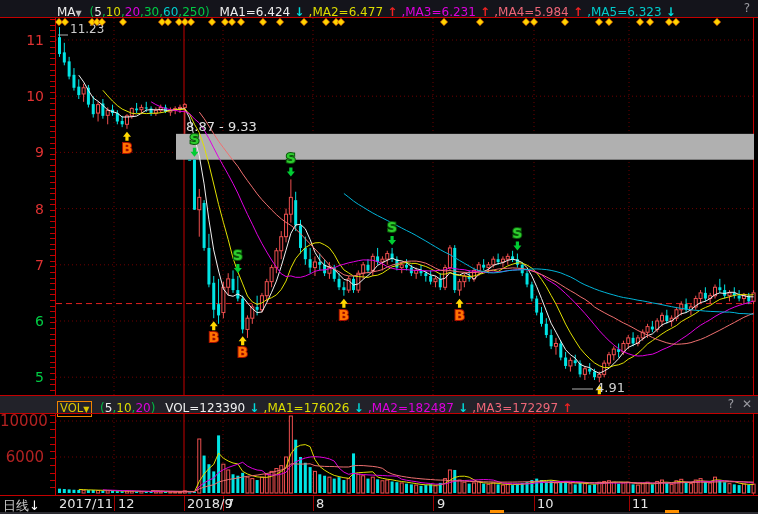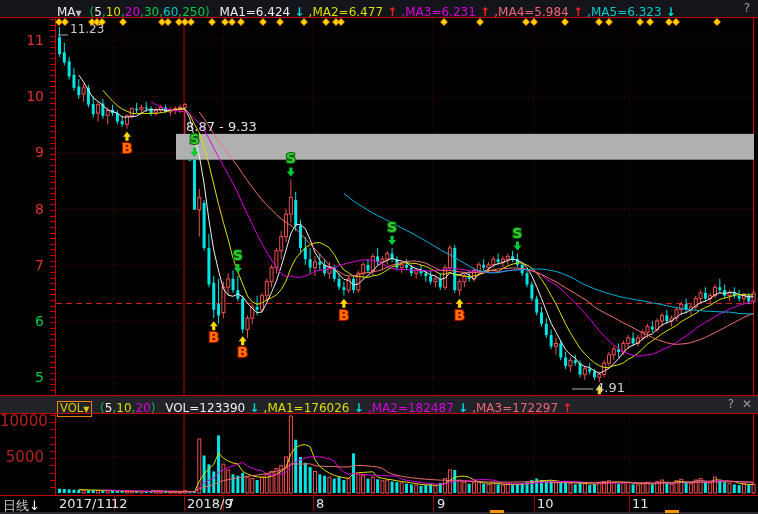--- a/index.html
+++ b/index.html
@@ -453,21 +453,21 @@
       <span id="vol-values" style="margin-left:6px;"><span style="color: rgb(238, 238, 238);">VOL=123390</span><span style="color: rgb(0, 221, 221); font-weight: bold;"> ↓ </span><span style="color: rgb(221, 221, 0);">,MA1=176026</span><span style="color: rgb(0, 221, 221); font-weight: bold;"> ↓ </span><span style="color: rgb(221, 0, 221);">,MA2=182487</span><span style="color: rgb(0, 221, 221); font-weight: bold;"> ↓ </span><span style="color: rgb(238, 102, 119);">,MA3=172297</span><span style="color: rgb(238, 34, 34); font-weight: bold;"> ↑ </span></span>
     </div>
     <span class="help" style="right:24px;">?</span>
     <span class="help" style="right:6px;font-weight:bold;">✕</span>
   </div>
   <div class="hline" style="top:413px;"></div>
 
   <div>
     <div id="vol-labels">
         <div class="vlabel" style="left: 0px; top: 415px;">10000</div>
-        <div class="vlabel" style="left: 0px; top: 451px;">5000</div>
+        <div class="vlabel" style="left: 0px; top: 451px;">6000</div>
       </div>
     <div class="vticks" style="left:50px;top:415px;width:5px;height:79px;"></div>
     <div class="x100" style="top:497px;margin-top:20px;" id="x100box">x100</div>
   </div>
   <svg id="vol-plot" style="left:56px;top:414px;" width="698" height="80" viewBox="0 0 698 80">
       <g>
         <line x1="0" y1="7" x2="698" y2="7" stroke="#6e0000" stroke-dasharray="1 3"></line>
         <line x1="0" y1="43" x2="698" y2="43" stroke="#6e0000" stroke-dasharray="1 3"></line>
         <line x1="58" y1="0" x2="58" y2="80" stroke="#6e0000" stroke-dasharray="1 3"></line>
         <line x1="128" y1="0" x2="128" y2="80" stroke="#c40000" stroke-dasharray="none"></line>
@@ -636,21 +636,21 @@
     </div>
     <div id="x-labels">
         <div class="xsep" style="left: 114px;"></div>
         <div class="xsep" style="left: 184px;"></div>
         <div class="xsep" style="left: 223px;"></div>
         <div class="xsep" style="left: 313px;"></div>
         <div class="xsep" style="left: 433px;"></div>
         <div class="xsep" style="left: 534px;"></div>
         <div class="xsep" style="left: 629px;"></div>
         <div class="xlabel" style="left: 59px;">2017/11</div>
-        <div class="xlabel" style="left: 111px;">12</div>
+        <div class="xlabel" style="left: 118px;">12</div>
         <div class="xlabel" style="left: 187px;">2018/9</div>
         <div class="xlabel" style="left: 226px;">7</div>
         <div class="xlabel" style="left: 316px;">8</div>
         <div class="xlabel" style="left: 437px;">9</div>
         <div class="xlabel" style="left: 537px;">10</div>
         <div class="xlabel" style="left: 632px;">11</div>
       </div>
   </div>
   <div class="strip"></div>
   <div id="bottom-marks">

